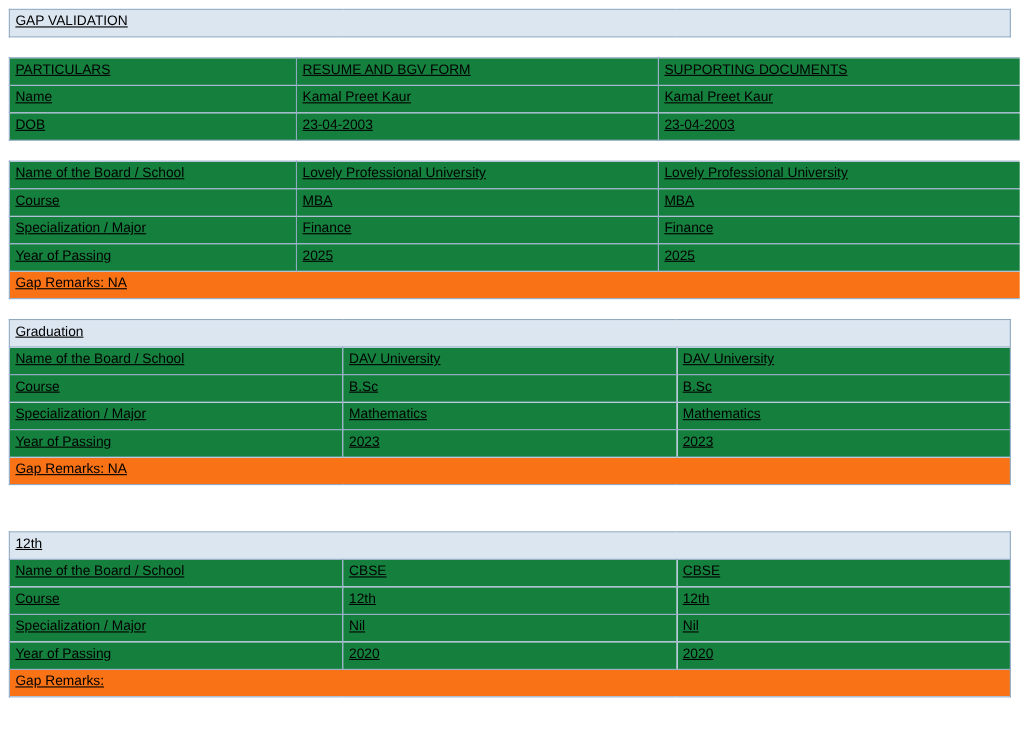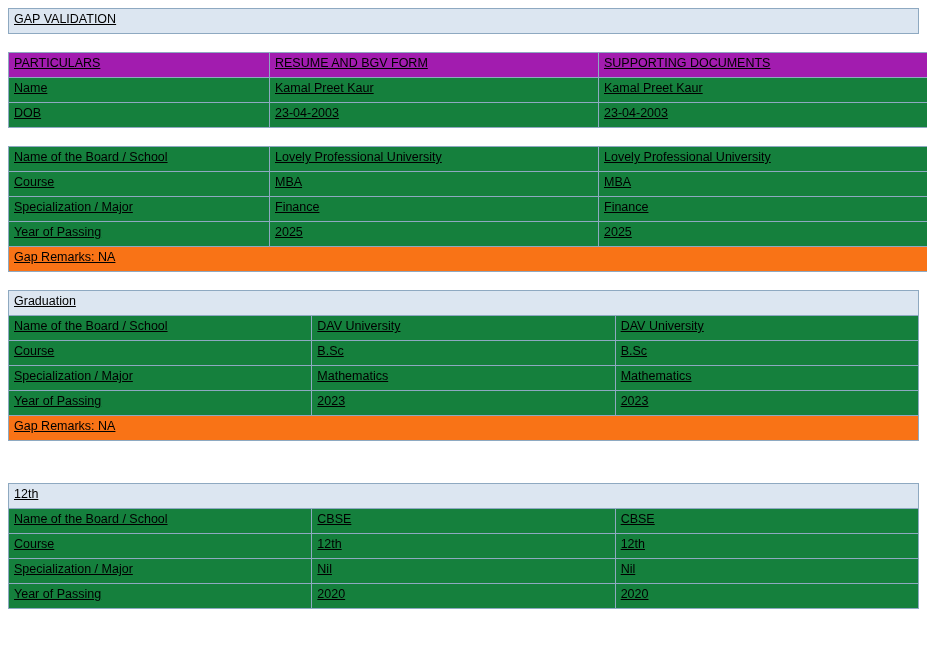--- a/index.html
+++ b/index.html
@@ -43,21 +43,21 @@
   .col2 { width: 318px; }
   .col3 { width: 341px; }
 
   .title-row td {
     background: #dce6f1;
     text-align: center;
     font-weight: bold;
     padding: 5px 5px;
   }
   .header-row td {
-    background: #a21caf;
+    background: #15803d;
     font-weight: bold;
     margin-top: 45px;
   }
   .section-row td {
     background: #dce6f1;
     font-weight: bold;
   }
   .remarks-row td {
     background: #f97316;
     font-weight: bold;
@@ -190,16 +190,19 @@
     <tr class="data-row">
       <td class="col1">Specialization / Major</td>
       <td class="col2">Nil</td>
       <td class="col3">Nil</td>
     </tr>
     <tr class="data-row">
       <td class="col1">Year of Passing</td>
       <td class="col2">2020</td>
       <td class="col3">2020</td>
     </tr>
+    <tr class="remarks-row">
+      <td colspan="3">Gap Remarks:</td>
+    </tr>
   </tbody>
     </table>
 
 </div>
 
 </body></html>

